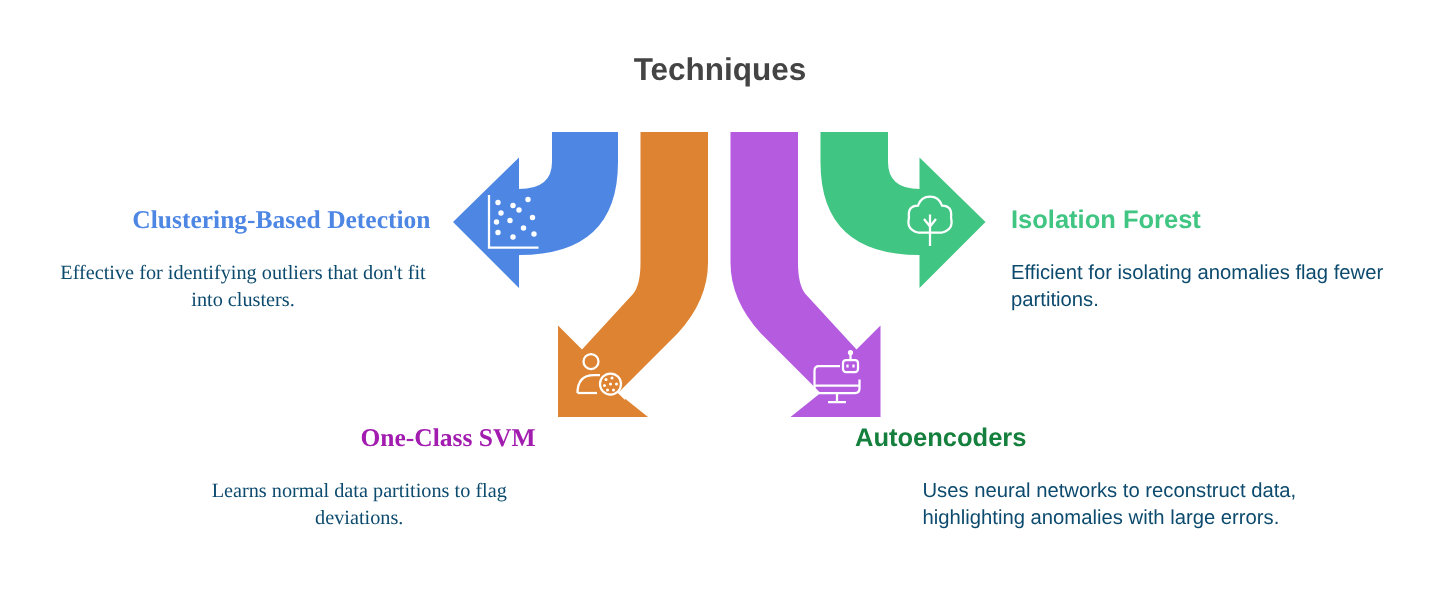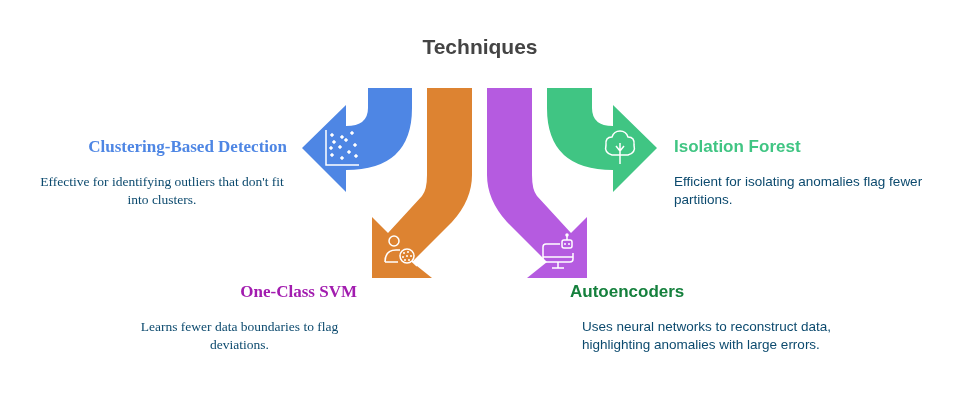--- a/index.html
+++ b/index.html
@@ -78,16 +78,16 @@
   </g>
 </svg>
 
 <div class="label right" style="right:673px; top:137px; color:#4e86e4;">Clustering-Based Detection</div>
 <div class="desc right" style="right:673px; top:173px; width:250px;">Effective for identifying outliers that don't fit into clusters.</div>
 
 <div class="label" style="left:674px; top:137px; color:#40c583;">Isolation Forest</div>
 <div class="desc" style="left:674px; top:173px; width:250px;">Efficient for isolating anomalies flag fewer partitions.</div>
 
 <div class="label right" style="right:603px; top:282px; color:#a21caf;">One-Class SVM</div>
-<div class="desc right" style="right:603px; top:318px; width:235px;">Learns fewer data boundaries to flag deviations.</div>
+<div class="desc right" style="right:603px; top:318px; width:235px;">Learns normal data partitions to flag deviations.</div>
 
 <div class="label" style="left:570px; top:282px; color:#15803d;">Autoencoders</div>
-<div class="desc" style="left:582px; top:318px; width:250px;">Uses neural networks to reconstruct data, highlighting anomalies with large errors.</div>
+<div class="desc" style="left:615px; top:318px; width:250px;">Uses neural networks to reconstruct data, highlighting anomalies with large errors.</div>
 
 </body></html>

